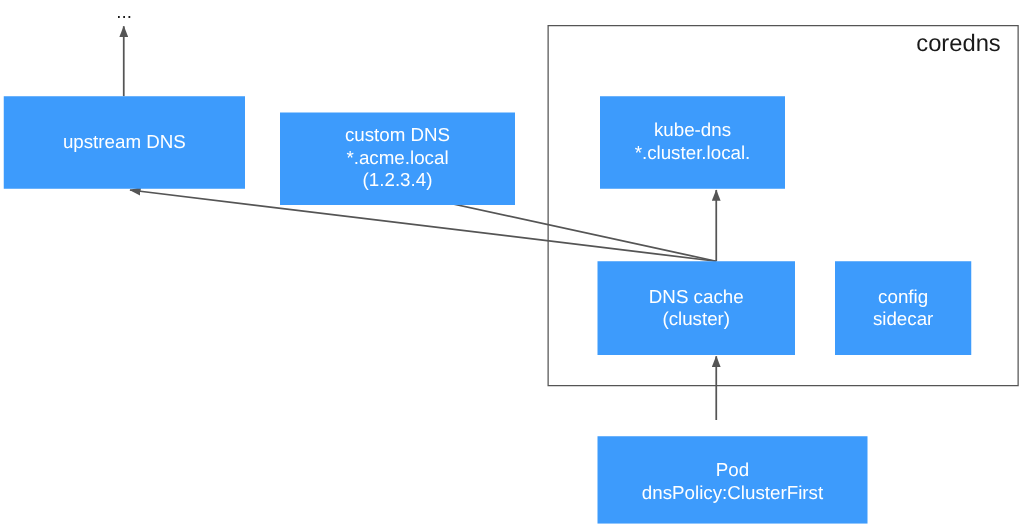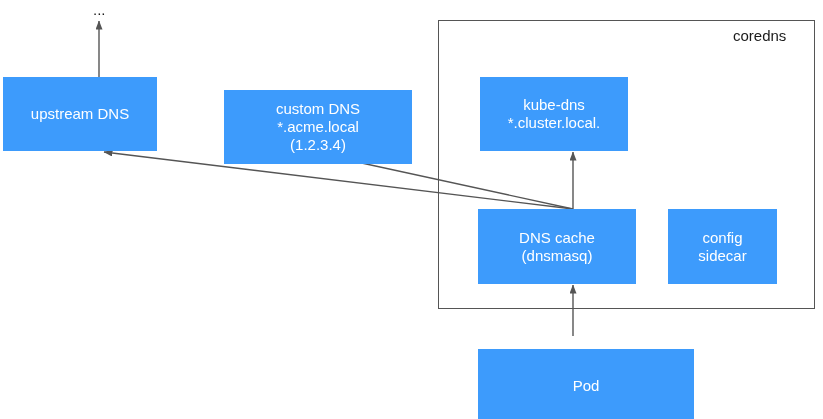--- a/index.html
+++ b/index.html
@@ -32,41 +32,41 @@
   .node .line { display: block; }
   .group-box {
     position: absolute;
     box-sizing: border-box;
     border: 1.5px solid #555555;
     background: transparent;
   }
   .group-label {
     position: absolute;
     color: #1a1a1a;
-    font-size: 15px;
+    font-size: 19px;
     line-height: 18px;
     white-space: pre;
   }
   .plain-label {
     position: absolute;
     color: #1a1a1a;
     font-size: 15px;
     line-height: 18px;
     white-space: pre;
   }
   svg.edges {
     position: absolute;
     left: 0;
     top: 0;
     width: 823px;
     height: 419px;
     pointer-events: none;
   }
   
-  #node-upstream-dns { left: 3px;   top: 77px;  width: 154px; height: 74px; }
+  #node-upstream-dns { left: 3px;   top: 77px;  width: 193px; height: 74px; }
   #node-custom-dns   { left: 224px; top: 77px;  width: 188px; height: 74px; margin-top: 13px; }
   #node-kube-dns     { left: 480px; top: 77px;  width: 148px; height: 74px; }
   #node-dns-cache    { left: 478px; top: 209px; width: 158px; height: 75px; }
   #node-config-sidecar { left: 668px; top: 209px; width: 109px; height: 75px; }
   #node-pod          { left: 478px; top: 336px; width: 216px; height: 74px; margin-top: 13px; }
   #coredns-box       { left: 438px; top: 20px;  width: 377px; height: 289px; }
   #coredns-label     { left: 733px; top: 27px; }
   #ellipsis-label    { left: 93px;  top: 1px; font-size: 15px; }
 </style>
 </head>
@@ -107,25 +107,26 @@
     <span class="line">(1.2.3.4)</span>
   </div>
 
   <div class="node" id="node-kube-dns">
     <span class="line">kube-dns</span>
     <span class="line">*.cluster.local.</span>
   </div>
 
   <div class="node" id="node-dns-cache">
     <span class="line">DNS cache</span>
-    <span class="line">(dnsmasq)</span>
+    <span class="line">(cluster)</span>
   </div>
 
   <div class="node" id="node-config-sidecar">
     <span class="line">config</span>
     <span class="line">sidecar</span>
   </div>
 
   <div class="node" id="node-pod">
     <span class="line">Pod</span>
+    <span class="line">dnsPolicy:ClusterFirst</span>
   </div>
 
 </div>
 
 </body></html>

